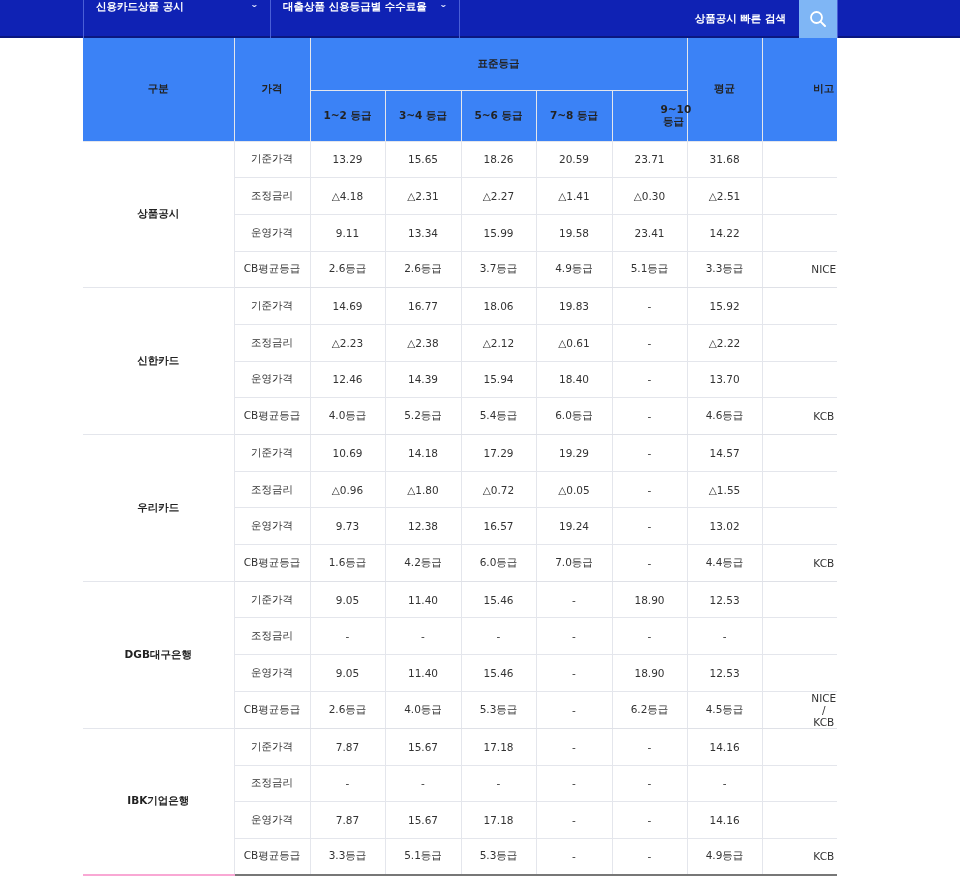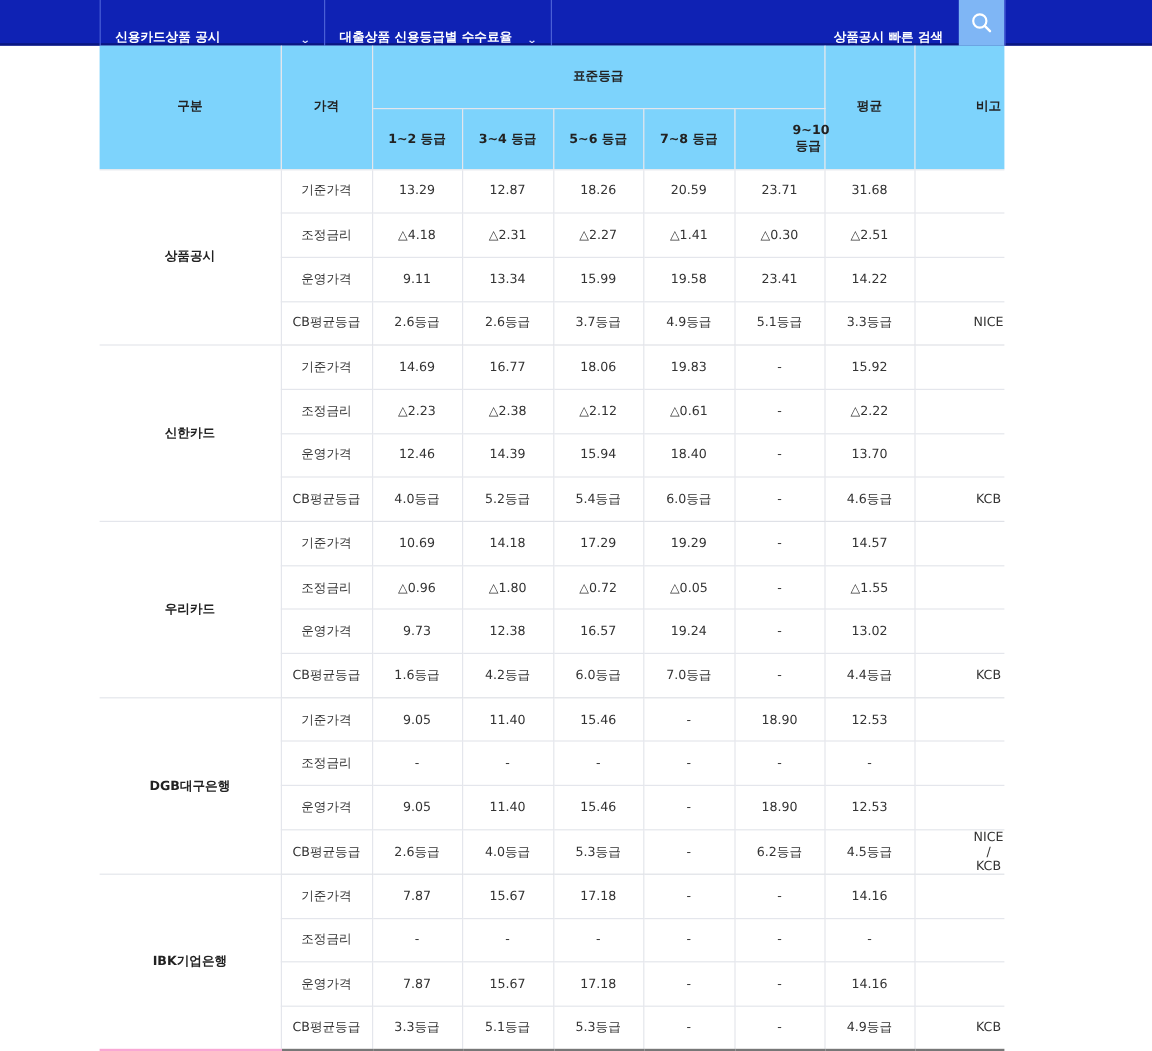--- a/index.html
+++ b/index.html
@@ -5,43 +5,43 @@
     * { box-sizing: border-box; margin: 0; padding: 0; }
     html, body { width: 960px; height: 876px; background: #ffffff; overflow: hidden; }
     body { font-family: "DejaVu Sans", "Liberation Sans", sans-serif; color: #333; }
 
     .topbar {
       position: absolute; left: 0; top: 0; width: 960px; height: 38px;
       background: #0f22b4; border-bottom: 2px solid #0a1780;
     }
     .nav-sep { position: absolute; top: 0; width: 1px; height: 38px; background: #4a5fd6; }
     .nav-dd {
-      position: absolute; top: 0; height: 38px; display: flex; align-items: flex-end;
+      position: absolute; top: 0; height: 38px; display: flex; align-items: flex-start;
       justify-content: space-between; color: #fff; font-size: 10.5px; font-weight: bold;
       padding: 0 12px; cursor: pointer;
     }
     .nav-dd .chev { font-size: 8px; color: #e8ecff; transform: scaleX(1.3); }
     .quick-search {
       position: absolute; top: 0; left: 680px; width: 118px; height: 38px;
-      display: flex; align-items: flex-end; justify-content: flex-end; padding-right: 12px;
+      display: flex; align-items: center; justify-content: flex-end; padding-right: 12px;
       color: #fff; font-size: 10.5px; font-weight: bold; cursor: pointer;
     }
     .search-btn {
       position: absolute; top: 0; left: 799px; width: 38px; height: 38px;
       background: #7fb6f5; display: flex; align-items: center; justify-content: center; cursor: pointer;
     }
 
     table.rates {
       position: absolute; left: 83px; top: 38px; width: 754px;
       border-collapse: collapse; table-layout: fixed; font-size: 10.5px;
     }
     table.rates th, table.rates td {
       border: 1px solid #e4e6ec; text-align: center; vertical-align: middle; font-weight: normal;
     }
-    table.rates th { background: #7dd3fc; color: #222; font-weight: bold; font-size: 10.5px; margin-left: 30px; }
+    table.rates th { background: #3b82f6; color: #222; font-weight: bold; font-size: 10.5px; margin-left: 30px; }
     table.rates tr.h1 th { height: 52px; }
     table.rates tr.h2 th { height: 51px; }
     table.rates td { height: 36.7px; color: #333; }
     table.rates td.bank { color: #222; font-weight: bold; }
     table.rates td.label { color: #333; }
     table.rates tr.grp-end td { border-bottom: 1px solid #dfe1e7; }
     table.rates tr.last td { border-bottom: 2px solid #777; }
     table.rates td.bank.last-bank { border-bottom: 2px solid #f9a8d4; }
     table.rates tr td:first-child, table.rates tr th:first-child { border-left: none; text-align: center; }
     table.rates tr td:last-child, table.rates tr th:last-child { border-right: none; padding-left: 48px; }
@@ -100,21 +100,21 @@
       <th>5~6 등급</th>
       <th>7~8 등급</th>
       <th>9~10 등급</th>
     </tr>
   </thead>
   <tbody id="tbody">
       <tr>
         <td class="bank" rowspan="4">상품공시</td>
         <td class="label">기준가격</td>
         <td>13.29</td>
-        <td>12.87</td>
+        <td>15.65</td>
         <td>18.26</td>
         <td>20.59</td>
         <td>23.71</td>
         <td>31.68</td>
         <td></td>
       </tr>
       <tr>
         <td class="label">조정금리</td>
         <td>△4.18</td>
         <td>△2.31</td>

